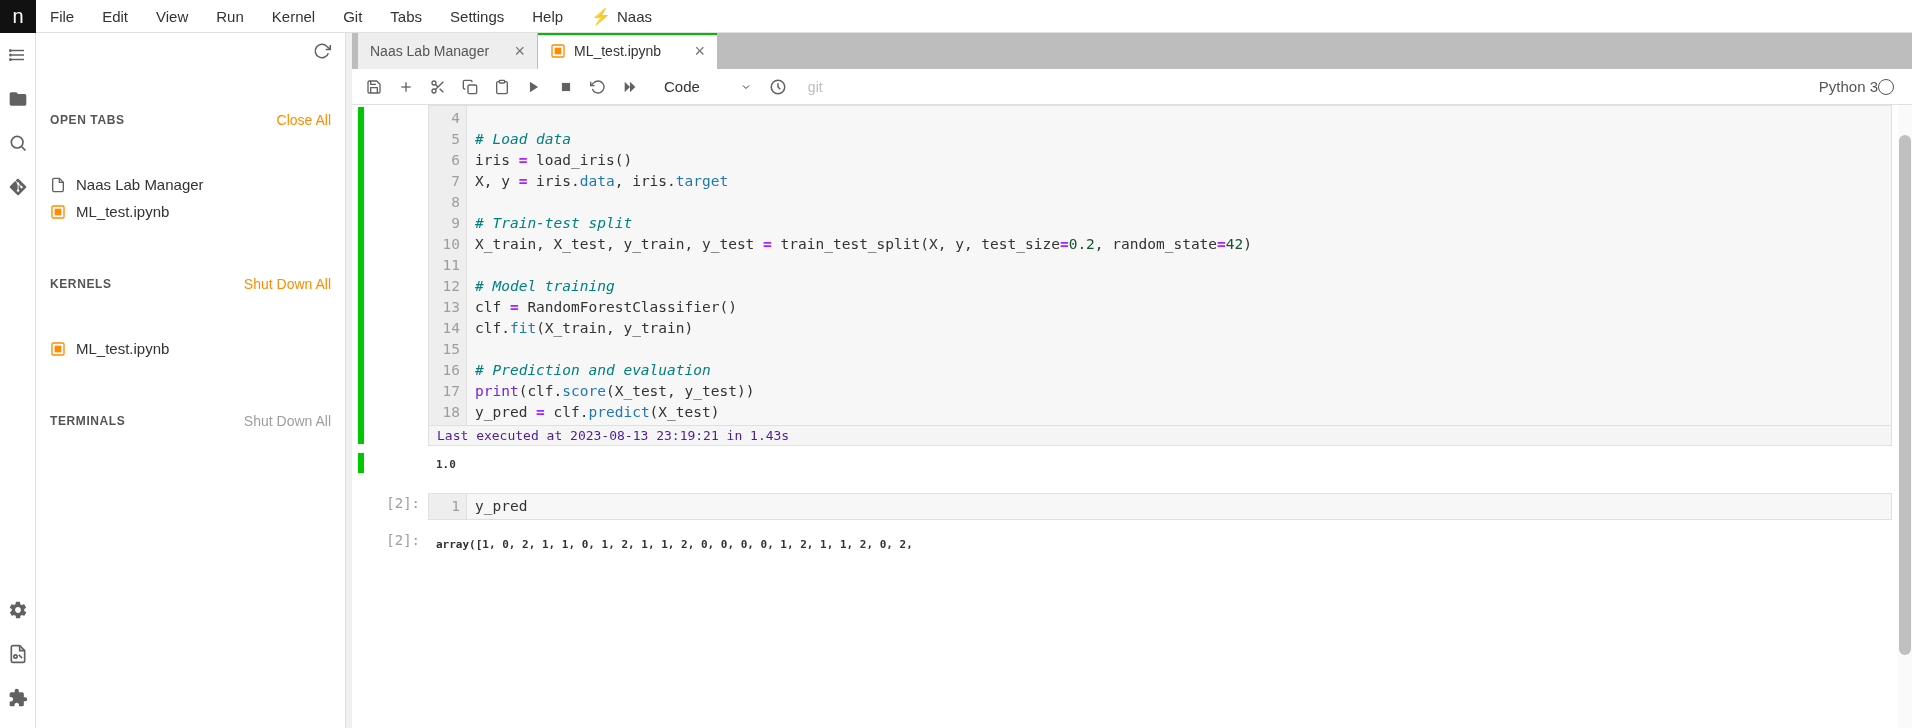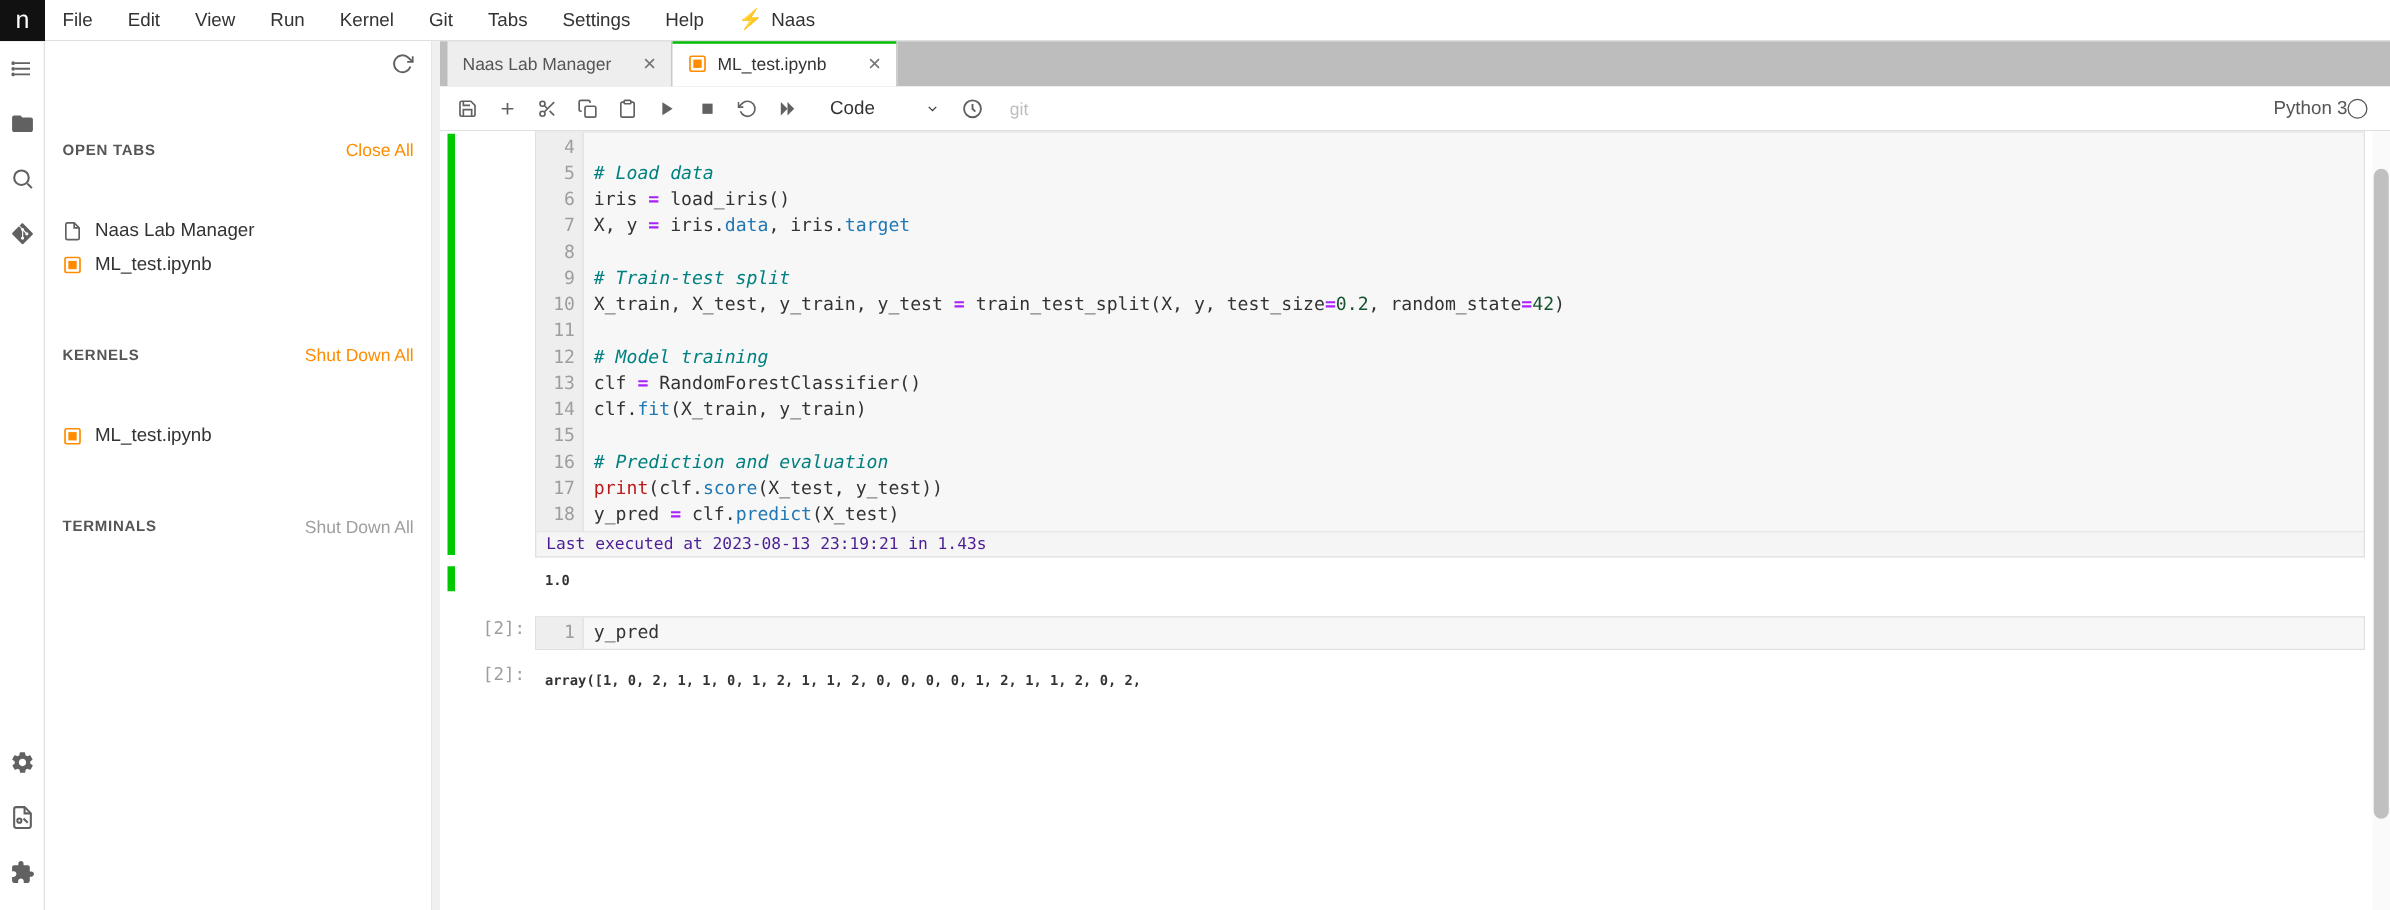--- a/index.html
+++ b/index.html
@@ -54,21 +54,21 @@
 .code-area { display: flex; background: #f7f7f7; border: 1px solid #e0e0e0; }
 .gutter { width: 38px; background: #eee; text-align: right; padding: 2px 6px 2px 0; color: #9e9e9e; font-family: "DejaVu Sans Mono", Menlo, Consolas, monospace; font-size: 14.5px; line-height: 21px; border-right: 1px solid #e0e0e0; user-select: none; }
 .code { flex: 1; padding: 2px 8px; font-family: "DejaVu Sans Mono", Menlo, Consolas, monospace; font-size: 14.5px; line-height: 21px; white-space: pre; }
 .exec-info { background: #f5f5f5; border: 1px solid #e0e0e0; border-top: none; padding: 2px 8px; font-family: "DejaVu Sans Mono", Menlo, Consolas, monospace; font-size: 13px; color: #4c1d95; }
 .output-text { padding: 4px 8px; font-family: "DejaVu Sans Mono", Menlo, Consolas, monospace; font-size: 11px; line-height: 21px; white-space: pre-wrap; font-weight: bold; }
 
 .tok-comment { color: #008080; font-style: italic; }
 .tok-op { color: #aa22ff; font-weight: bold; }
 .tok-attr { color: #1f77b4; }
 .tok-num { color: #14532d; }
-.tok-builtin { color: #b91c1c; }
+.tok-builtin { color: #6d28d9; }
 
 .scrollbar-fake { position: absolute; right: 0; top: 0; bottom: 0; width: 14px; background: #fafafa; }
 .scrollbar-thumb { position: absolute; right: 1px; top: 30px; width: 12px; height: 520px; background: #c0c0c0; border-radius: 6px; }
 
 svg { display: block; }
 </style>
 </head>
 <body>
 
 <div class="top-menu">

